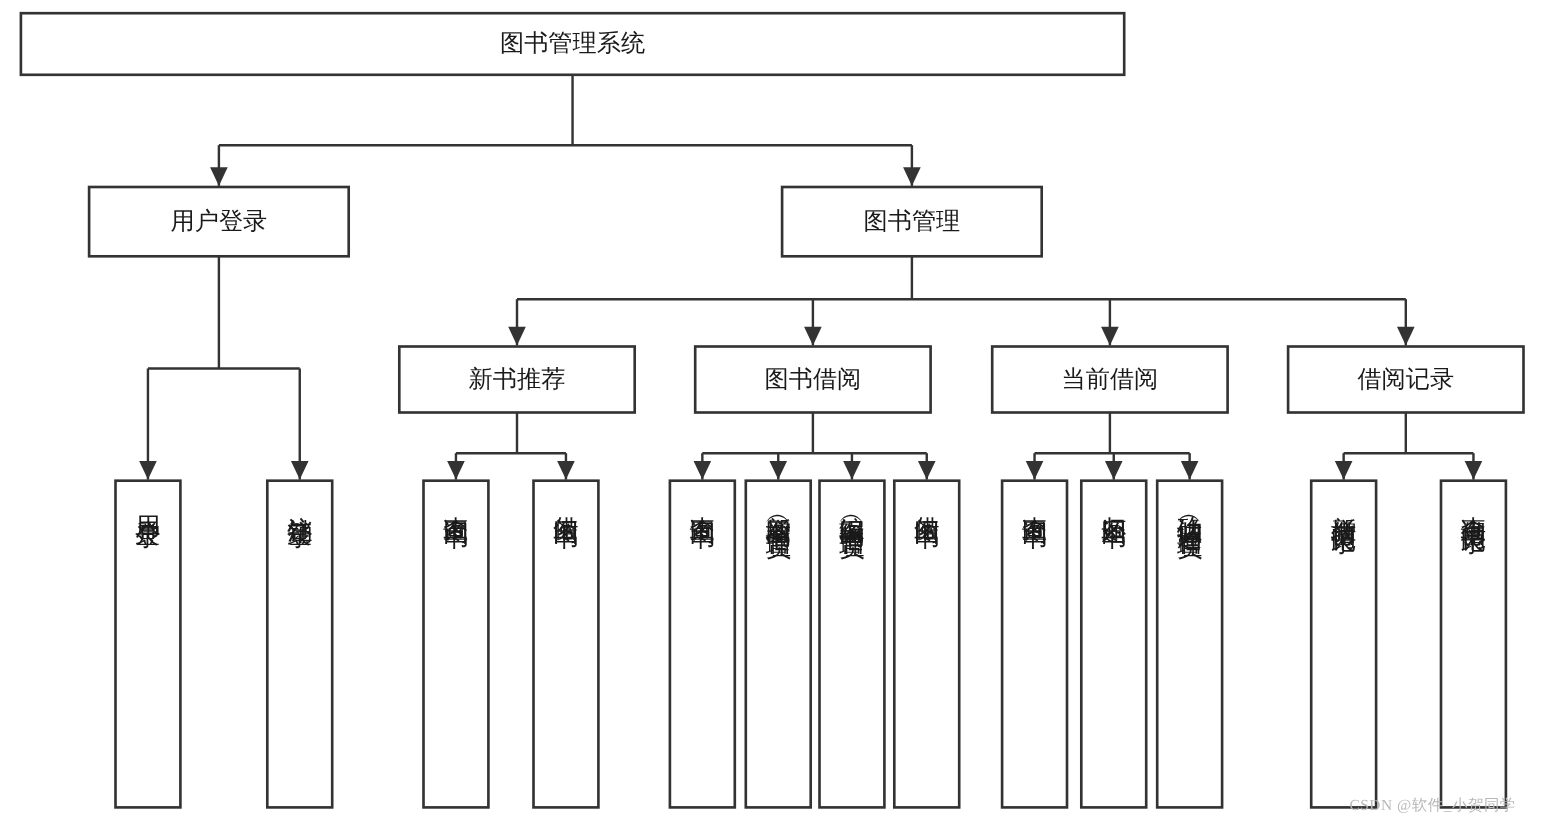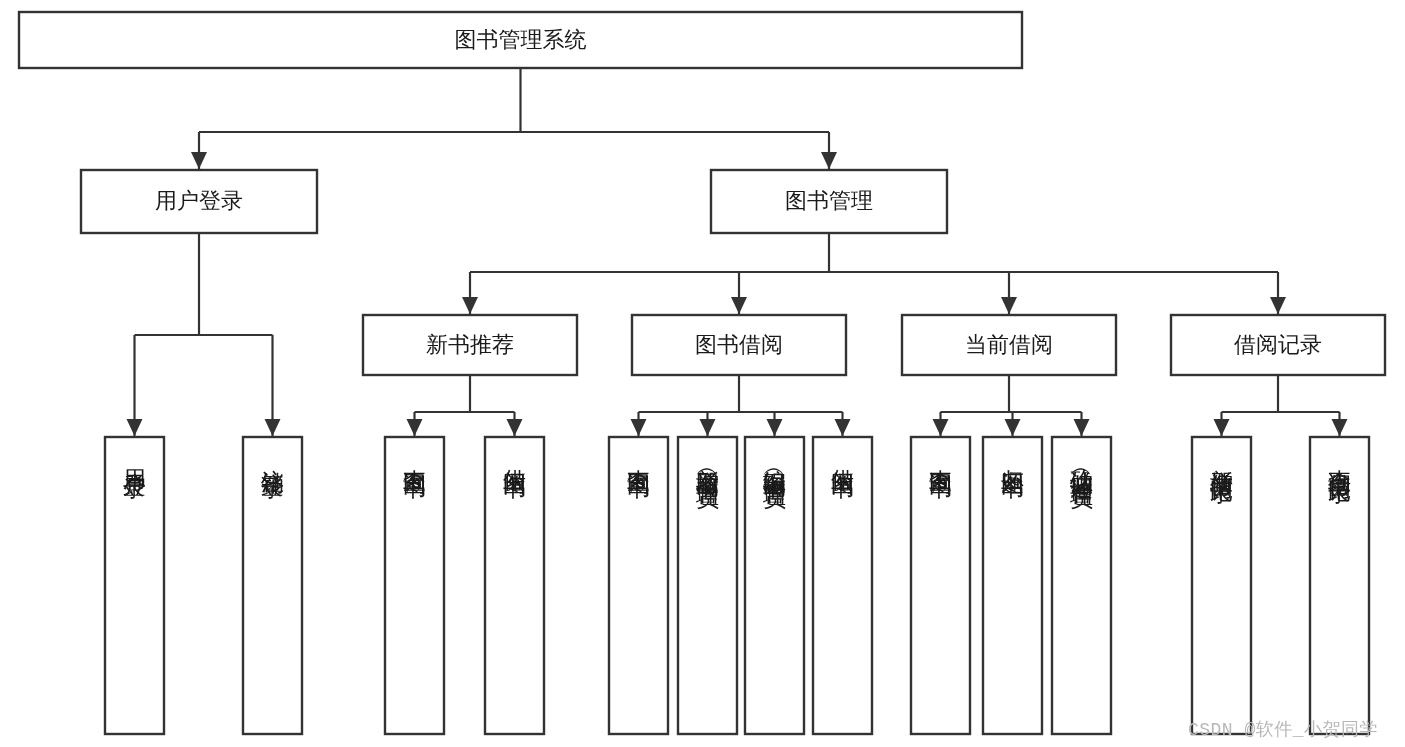--- a/index.html
+++ b/index.html
@@ -62,22 +62,22 @@
     font-size: 23px;
     line-height: 1.18;
     letter-spacing: 2.5px;
     color: #1a1a1a;
     white-space: nowrap;
   }
   .watermark {
     position: absolute;
     right: 16px;
     bottom: 6px;
-    font-family: Liberation Mono, monospace;
-    font-size: 18px;
+    font-family: Liberation Serif, serif;
+    font-size: 14px;
     color: #b8b8b8;
     letter-spacing: 0.5px;
     white-space: nowrap;
   }
 </style>
 </head>
 <body>
 
 <div id="diagram-root">
 

